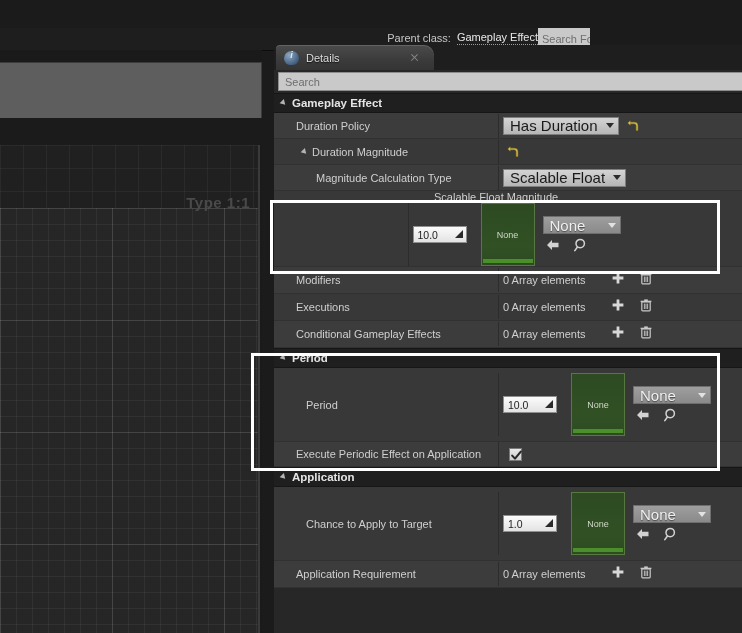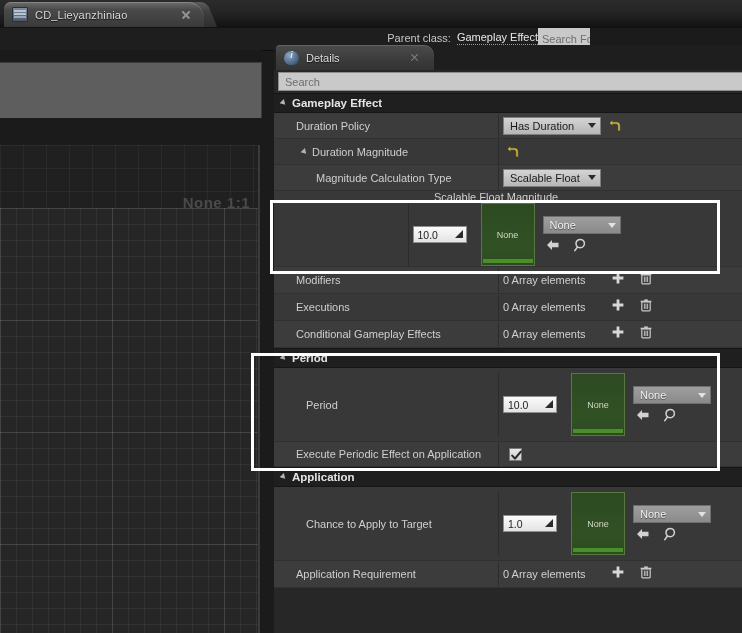--- a/index.html
+++ b/index.html
@@ -253,21 +253,21 @@
 
   
   .combo {
     height: 18px; min-width: 98px;
     background: linear-gradient(to bottom, #d4d4d4 0%, #b6b6b6 100%);
     border: 1px solid #7e7e7e;
     display: inline-flex; align-items: center; justify-content: space-between;
     padding: 0 4px 0 6px; box-sizing: border-box;
     cursor: pointer;
   }
-  .combo span { font-size: 11px; color: #1a1a1a; }
+  .combo span { font-size: 15px; color: #1a1a1a; }
   .combo .caret {
     width: 0; height: 0; margin-left: 8px;
     border-left: 4.5px solid transparent;
     border-right: 4.5px solid transparent;
     border-top: 5px solid #2b2b2b;
   }
   .combo.dark {
     background: linear-gradient(to bottom, #9e9e9e 0%, #8a8a8a 100%);
     border: 1px solid #6e6e6e;
   }
@@ -340,46 +340,38 @@
     pointer-events: none;
     box-sizing: border-box;
     z-index: 40;
   }
 </style>
 </head>
 <body>
 
 <div id="app">
 
-  <div class="titlebar">
-    <div class="win-tab-skew"></div>
-    <div class="win-tab">
-      <div class="win-tab-icon"></div>
-      <div class="win-tab-title">CD_Lieyanzhiniao</div>
-      <div class="win-tab-close"></div>
-    </div>
-  </div>
 
   <div class="toolbar">
     <div class="parent-class-wrap">
       <div class="parent-class-label">Parent class:</div>
       <div class="parent-class-value">Gameplay Effect</div>
     </div>
     <div class="toolbar-search">
       <span>Search Fo</span>
     </div>
   </div>
 
   <div class="left-pane">
     <div class="left-top-panel"></div>
     <div class="left-gap"></div>
     <div class="graph-area">
       <div class="graph-grid-dark"></div>
       <div class="graph-grid-main"></div>
-      <div class="zoom-label">None 1:1</div>
+      <div class="zoom-label">Type 1:1</div>
     </div>
   </div>
 
   <div class="details-pane">
     <div class="dtab-strip">
       <div class="dtab">
         <div class="dtab-icon"></div>
         <div class="dtab-title">Details</div>
         <div class="dtab-close"></div>
       </div>

